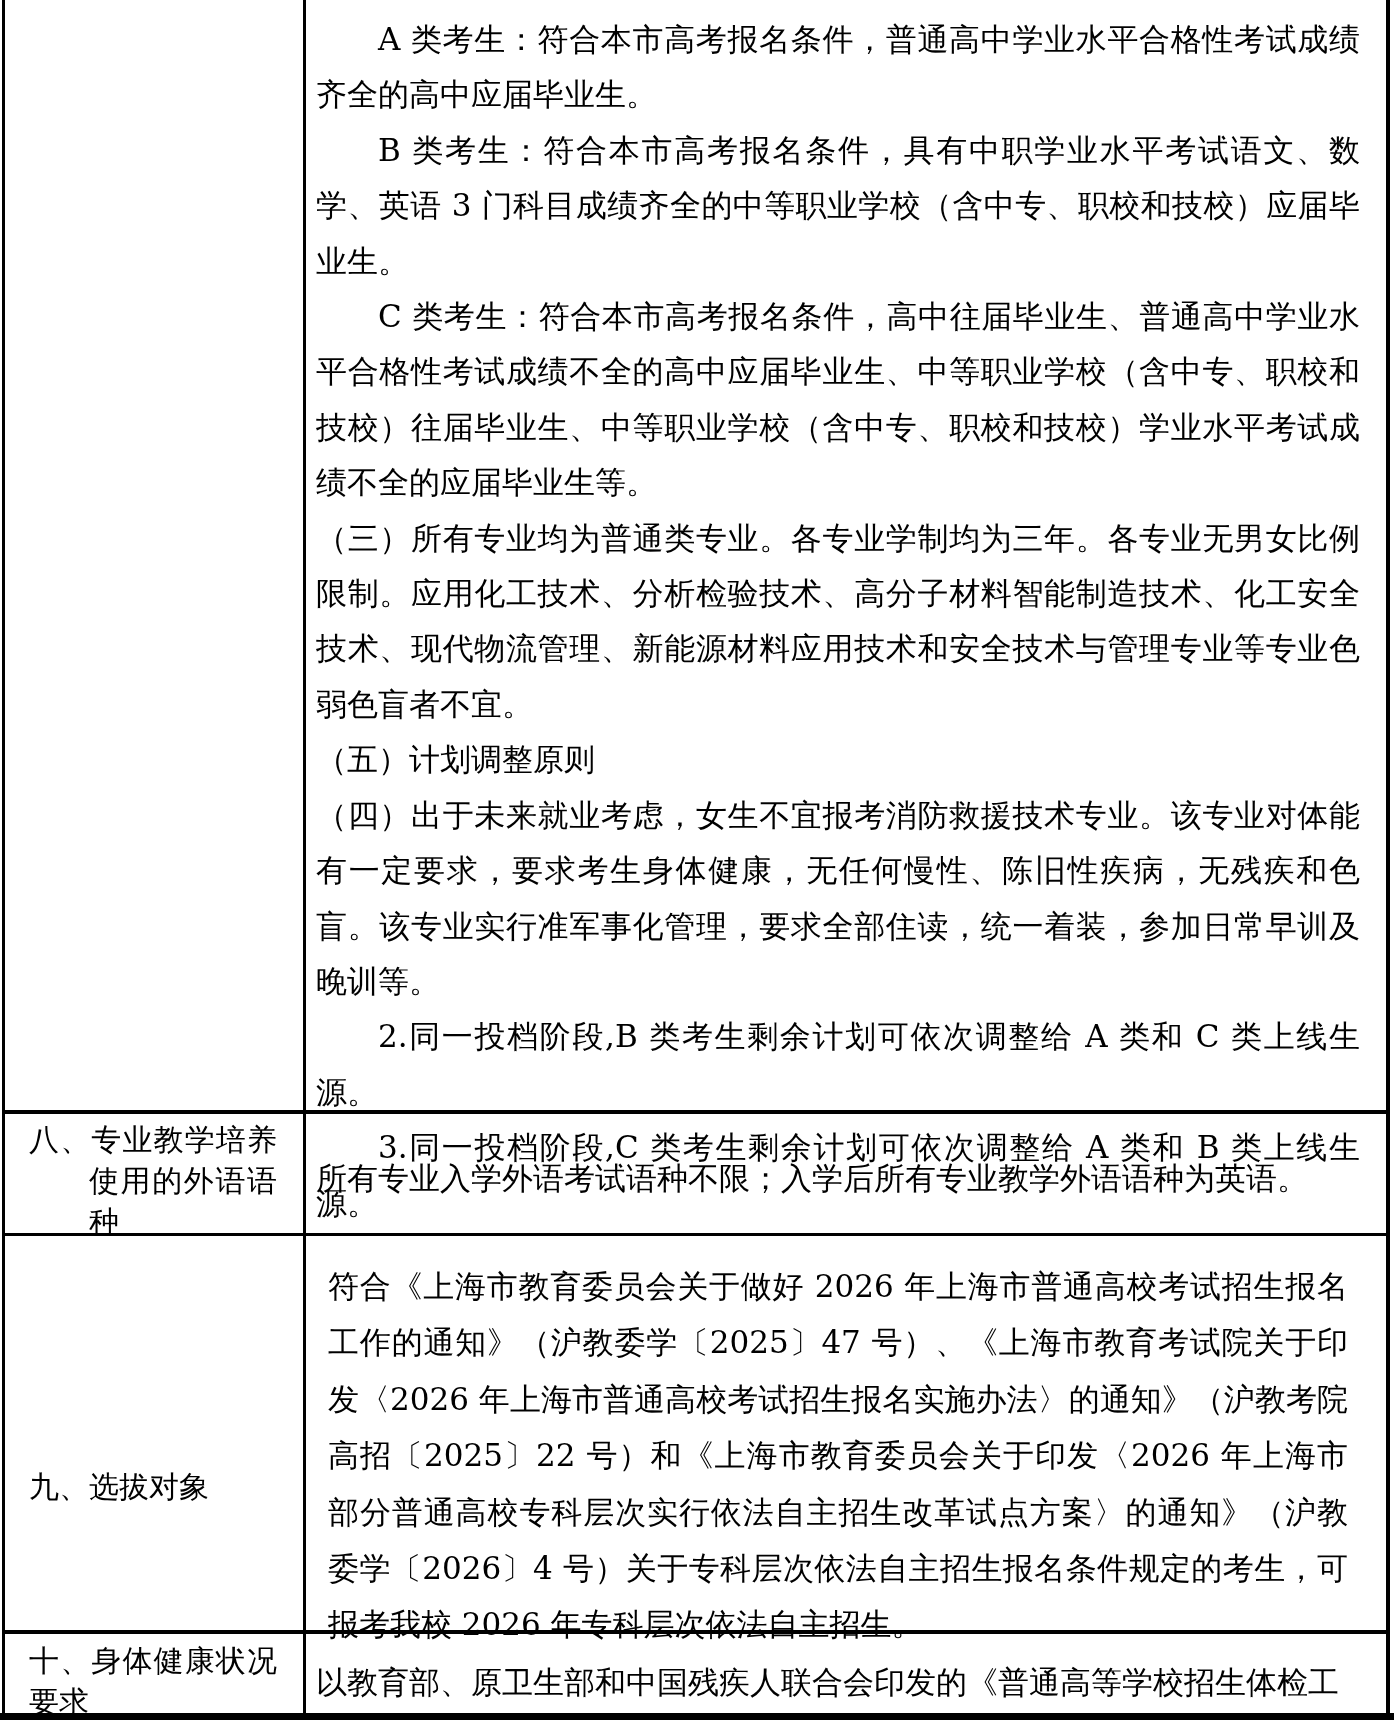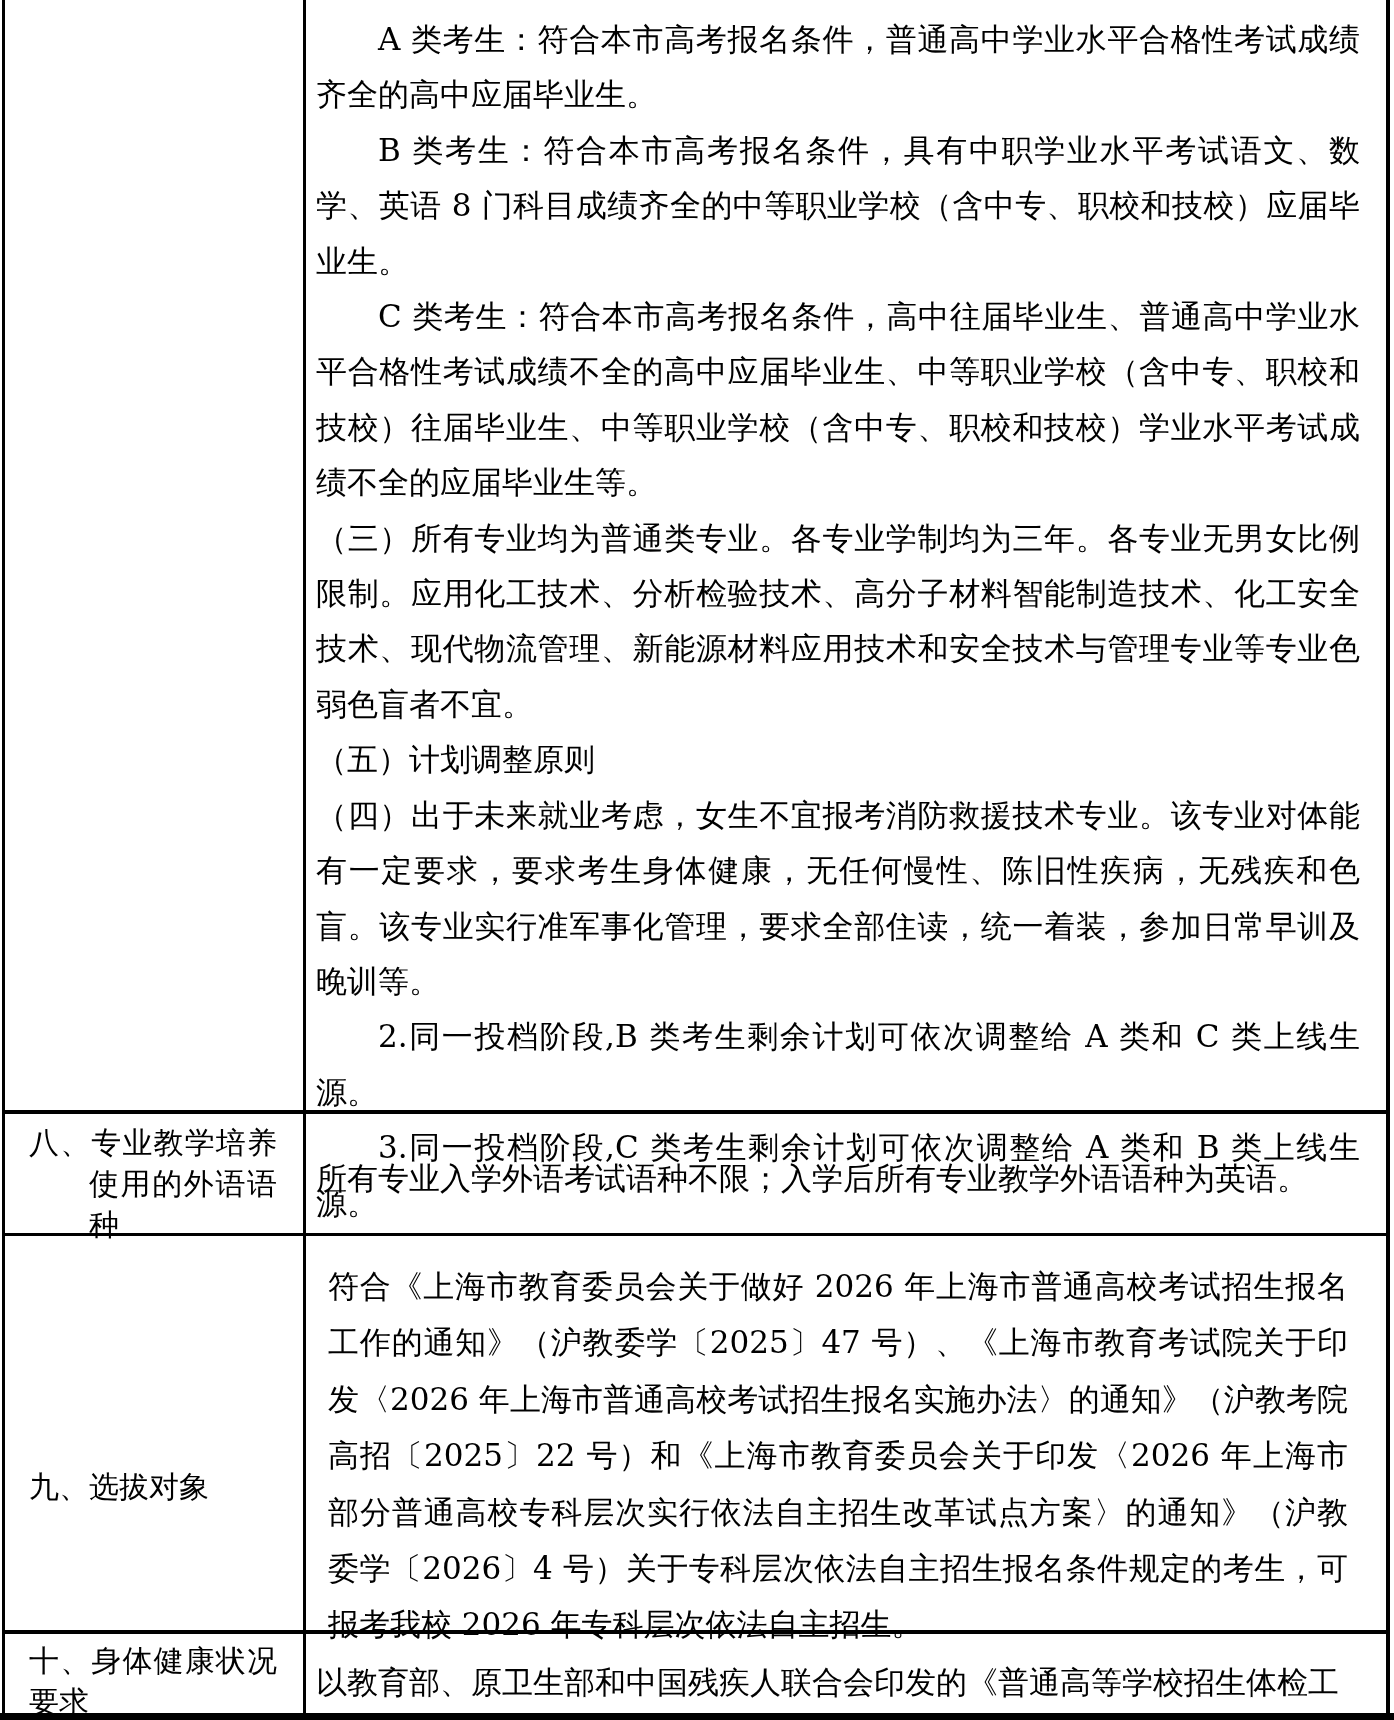--- a/index.html
+++ b/index.html
@@ -21,21 +21,21 @@
     text-justify: inter-ideograph;
   }
   .content-text p { margin: 0; }
   p.indent { text-indent: 2em; }
   .label-text {
     font-size: 30px;
     line-height: 41px;
     text-align: justify;
     text-justify: inter-ideograph;
   }
-  .hang { padding-left: 2em; text-indent: -2em; }
+  .hang { padding-left: 2em; text-indent: -2em; font-family: Liberation Mono, monospace; }
   
   #cell-cont-content {
     left: 306px; top: 0; width: 1080px; height: 1112px;
     padding: 12px 26px 0 10px;
   }
   
   #cell-r8-label {
     left: 5px; top: 1114px; width: 298px; height: 119px;
     padding: 8px 26px 0 24px;
   }
@@ -86,21 +86,21 @@
   <div class="vline" id="border-left"></div>
   <div class="vline" id="divider-col"></div>
   <div class="vline" id="border-right"></div>
   <div class="hline" id="rule-row8-top"></div>
   <div class="hline" id="rule-row9-top"></div>
   <div class="hline" id="rule-row10-top"></div>
   <div class="hline" id="rule-bottom"></div>
 
   <div class="cell content-text" id="cell-cont-content">
     <p class="indent">A 类考生：符合本市高考报名条件，普通高中学业水平合格性考试成绩齐全的高中应届毕业生。</p>
-    <p class="indent">B 类考生：符合本市高考报名条件，具有中职学业水平考试语文、数学、英语 8 门科目成绩齐全的中等职业学校（含中专、职校和技校）应届毕业生。</p>
+    <p class="indent">B 类考生：符合本市高考报名条件，具有中职学业水平考试语文、数学、英语 3 门科目成绩齐全的中等职业学校（含中专、职校和技校）应届毕业生。</p>
     <p class="indent">C 类考生：符合本市高考报名条件，高中往届毕业生、普通高中学业水平合格性考试成绩不全的高中应届毕业生、中等职业学校（含中专、职校和技校）往届毕业生、中等职业学校（含中专、职校和技校）学业水平考试成绩不全的应届毕业生等。</p>
     <p>（三）所有专业均为普通类专业。各专业学制均为三年。各专业无男女比例限制。应用化工技术、分析检验技术、高分子材料智能制造技术、化工安全技术、现代物流管理、新能源材料应用技术和安全技术与管理专业等专业色弱色盲者不宜。</p>
     <p>（五）计划调整原则</p>
     <p>（四）出于未来就业考虑，女生不宜报考消防救援技术专业。该专业对体能有一定要求，要求考生身体健康，无任何慢性、陈旧性疾病，无残疾和色盲。该专业实行准军事化管理，要求全部住读，统一着装，参加日常早训及晚训等。</p>
     <p class="indent">2.同一投档阶段,B 类考生剩余计划可依次调整给 A 类和 C 类上线生源。</p>
     <p class="indent">3.同一投档阶段,C 类考生剩余计划可依次调整给 A 类和 B 类上线生源。</p>
   </div>
 
   <div class="cell" id="cell-r8-label">
     <div class="label-text hang">八、专业教学培养使用的外语语种</div>

